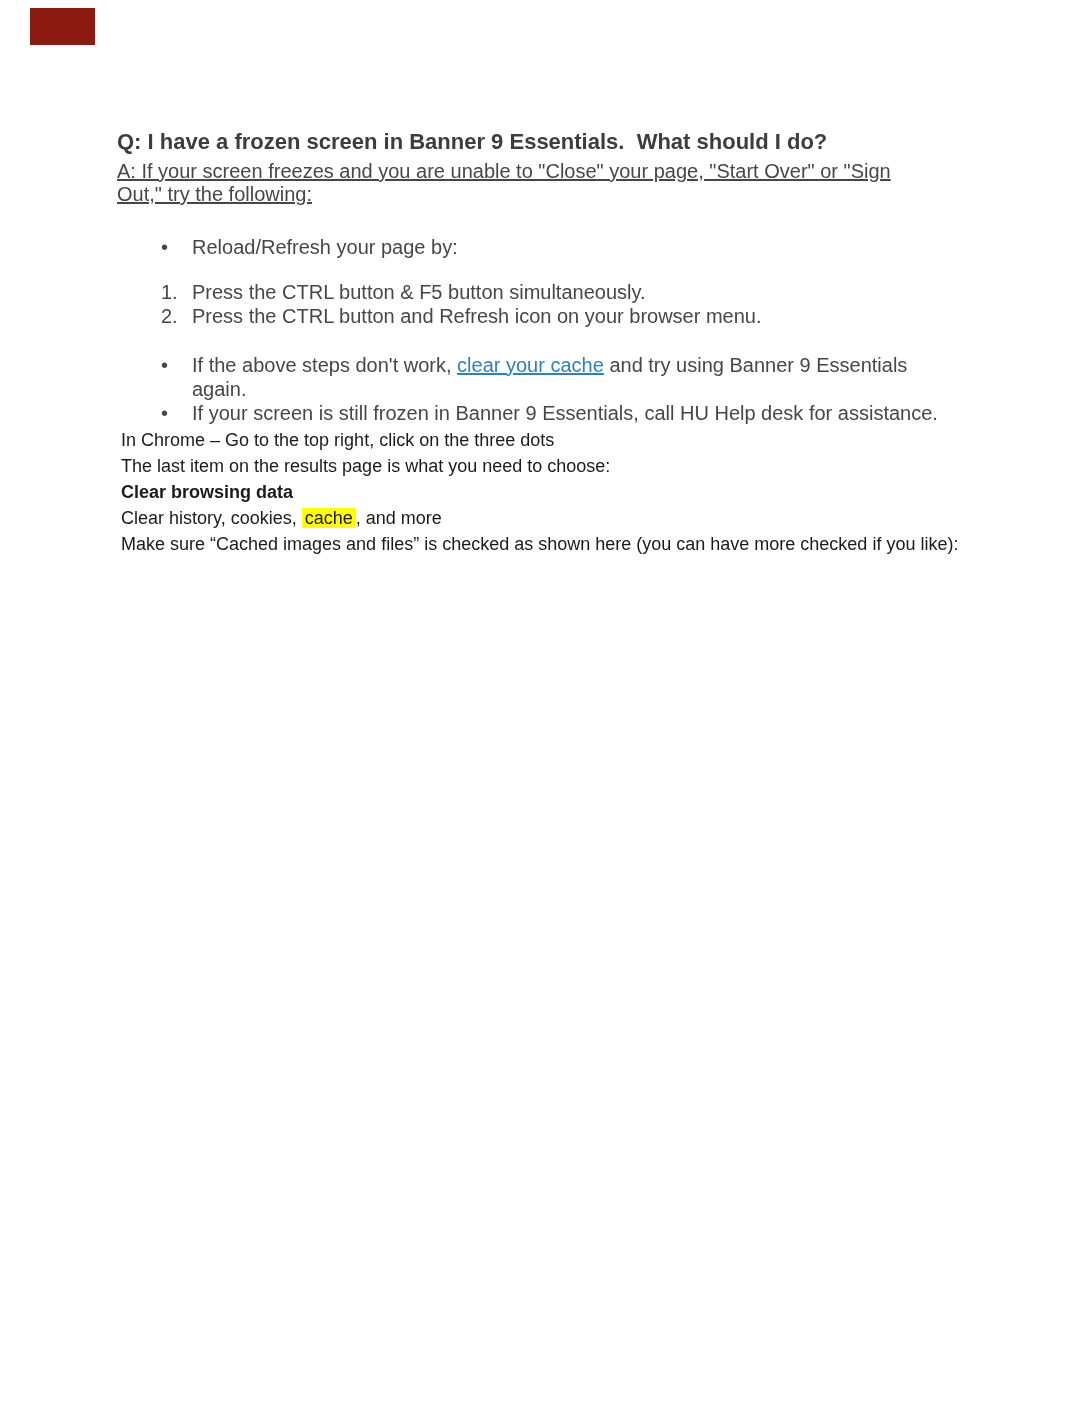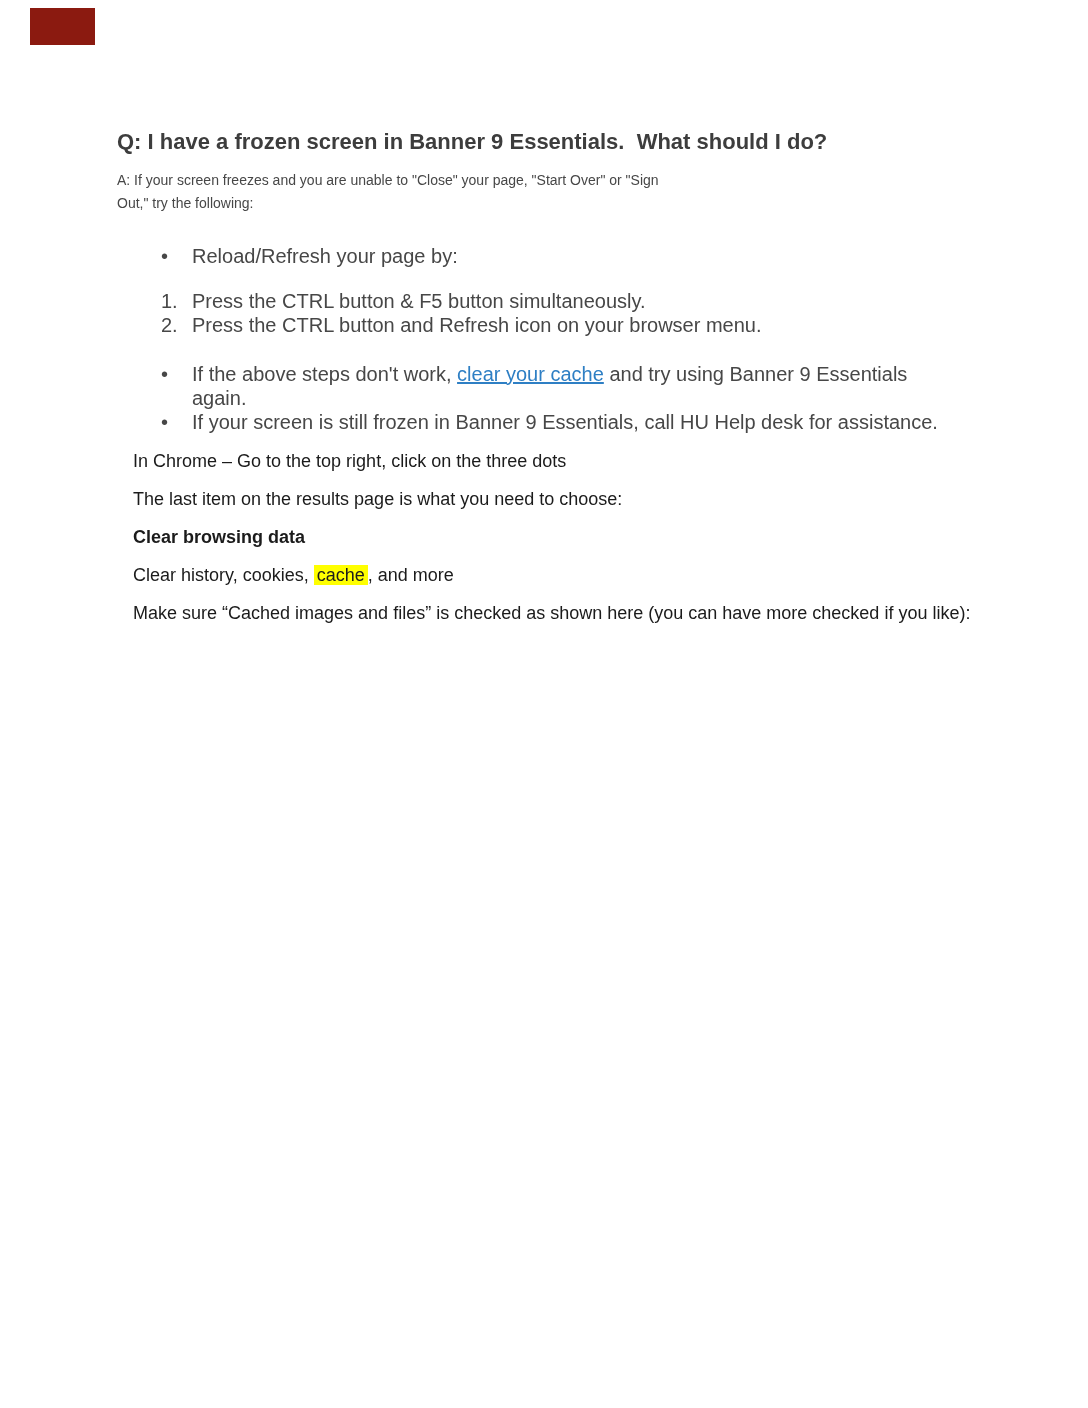--- a/index.html
+++ b/index.html
@@ -25,43 +25,44 @@
   
   h1.q-heading {
     margin: 129px 0 0 0;
     font-size: 22px;
     line-height: 25px;
     font-weight: bold;
     color: var(--heading-text, #3d3d3d);
     white-space: pre-wrap;
   }
   p.answer {
-    margin: 15px 0 0 0;
-    font-size: 14px;
+    margin: 6px 0 0 0;
+    font-size: 20px;
     line-height: 23px;
     color: var(--body-text, #474747);
+    text-decoration: underline;
   }
   .line { display: block; }
 
   ul.blist, ol.nlist {
     margin: 0; padding: 0; list-style: none;
     font-size: 20px;
     color: var(--body-text, #474747);
   }
   ul.blist li, ol.nlist li { position: relative; padding-left: 75px; line-height: 24px; }
   ol.nlist li { line-height: 23.5px; }
   .marker { position: absolute; left: 44px; top: 0; }
   ul.blist.first  { margin-top: 29px; }
   ol.nlist        { margin-top: 22px; }
   ul.blist.second { margin-top: 25px; }
   a.doc-link { color: var(--link-color, #2e7fc4); text-decoration: underline; cursor: pointer; }
 
   
   p.cal {
-    margin: 16px;
+    margin: 4px;
     font-size: 18px;
     line-height: 22px;
     color: var(--secondary-text, #1b1b1b);
     white-space: nowrap;
   }
   p.cal b, p.cal strong { font-weight: bold; }
   .chrome    { margin-top: 24px; }
   .choose    { margin-top: 18px; }
   .lastitem  { margin-top: 18px; }
   .cbd       { margin-top: 20px; }

